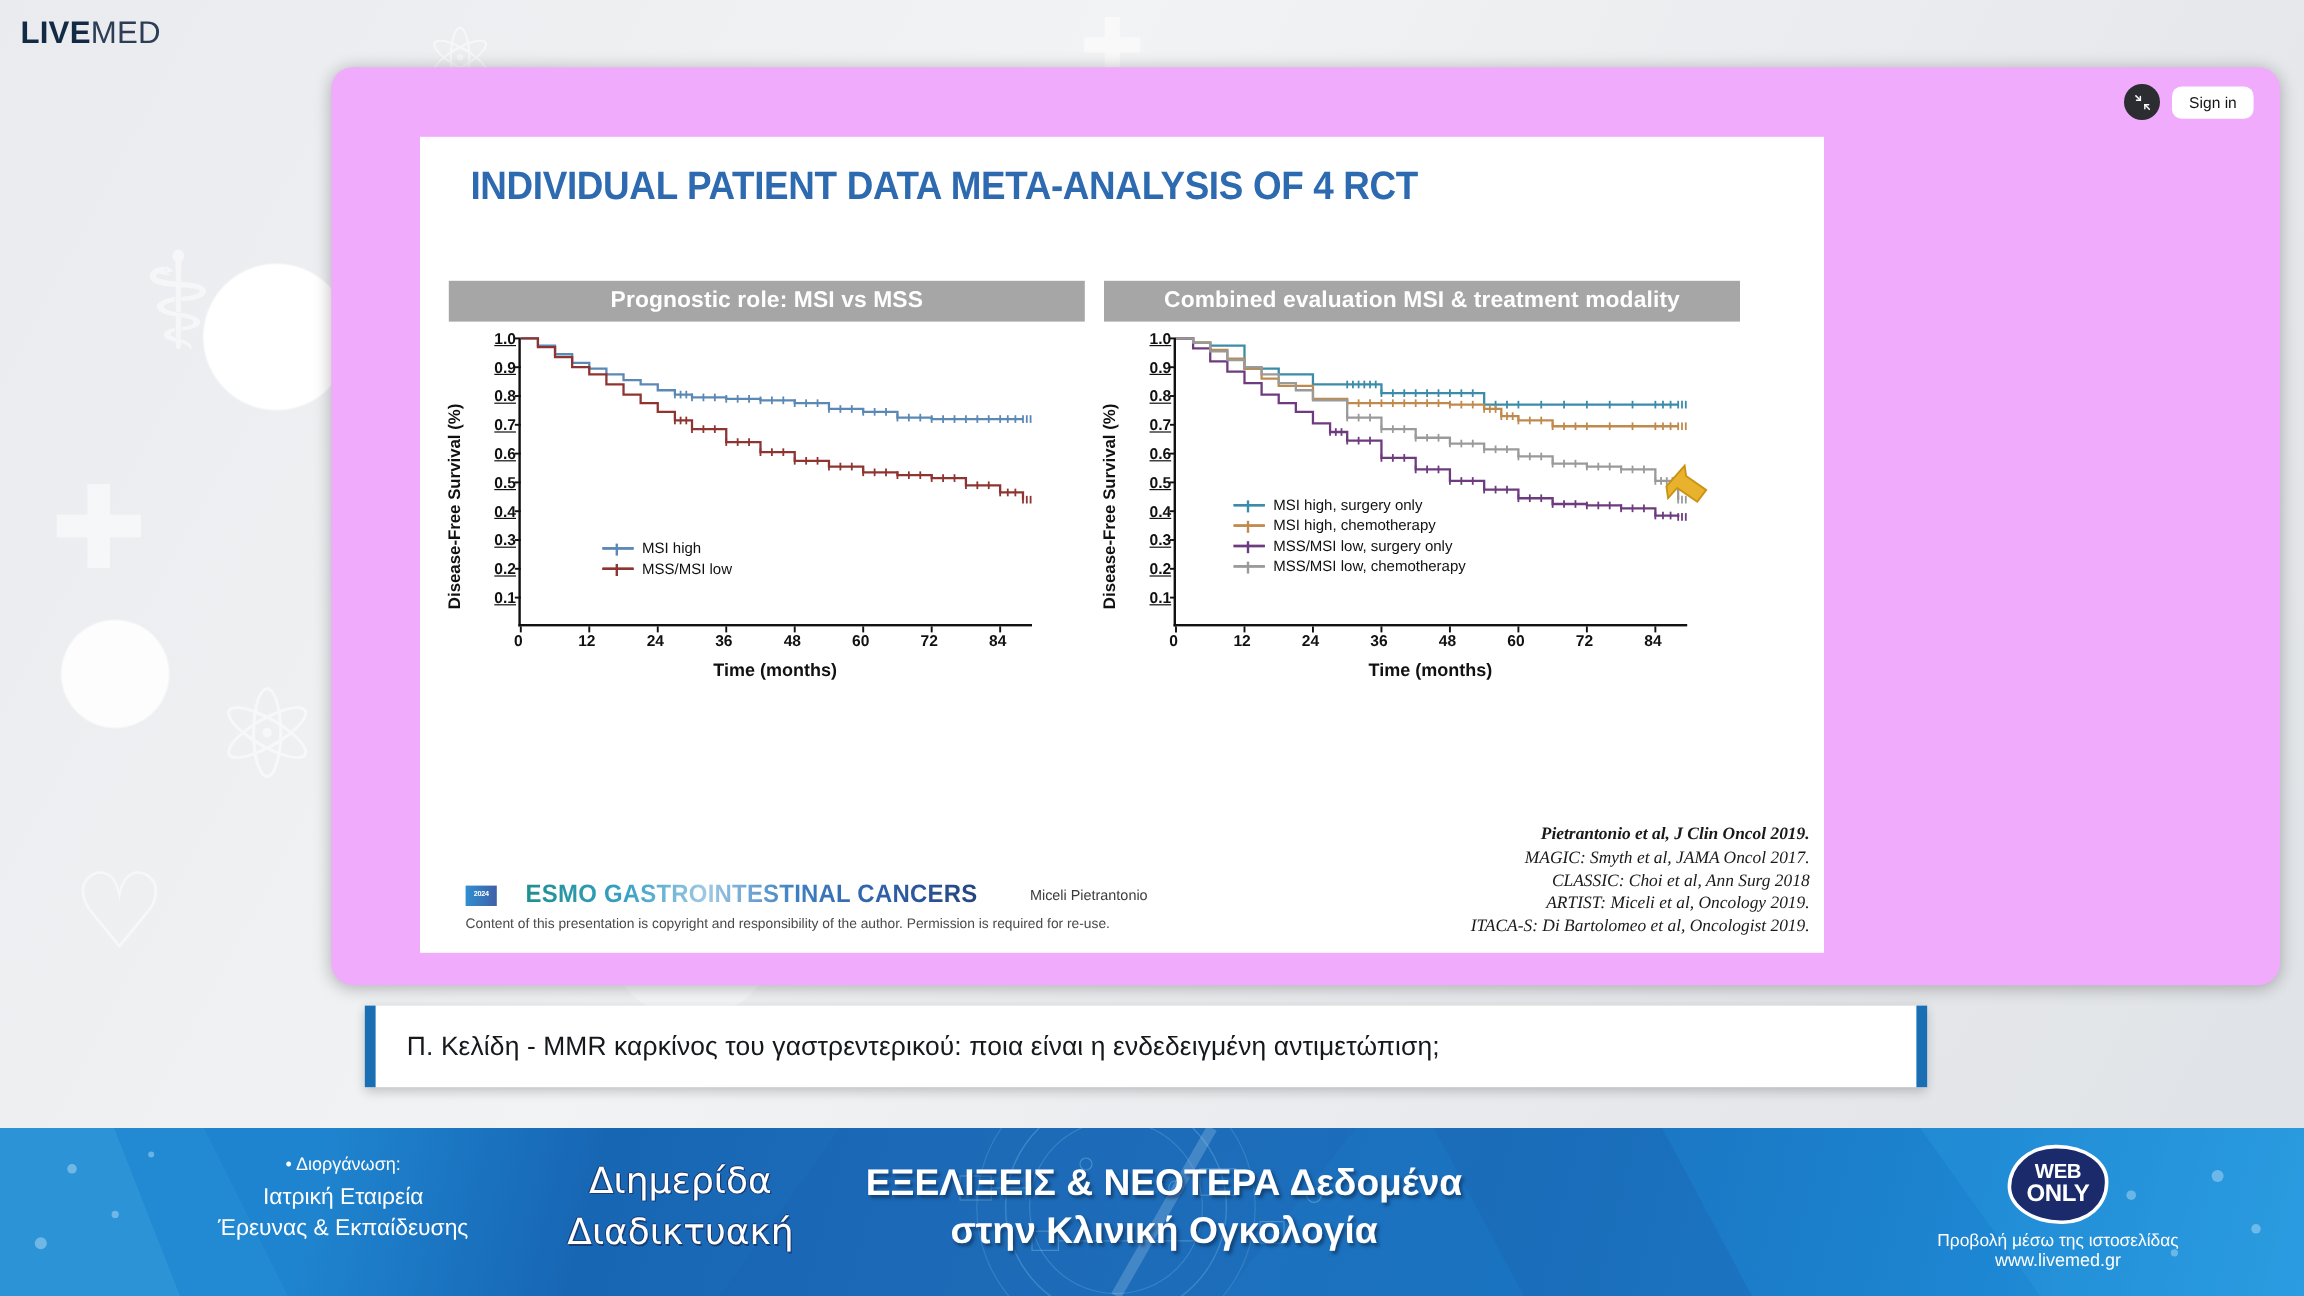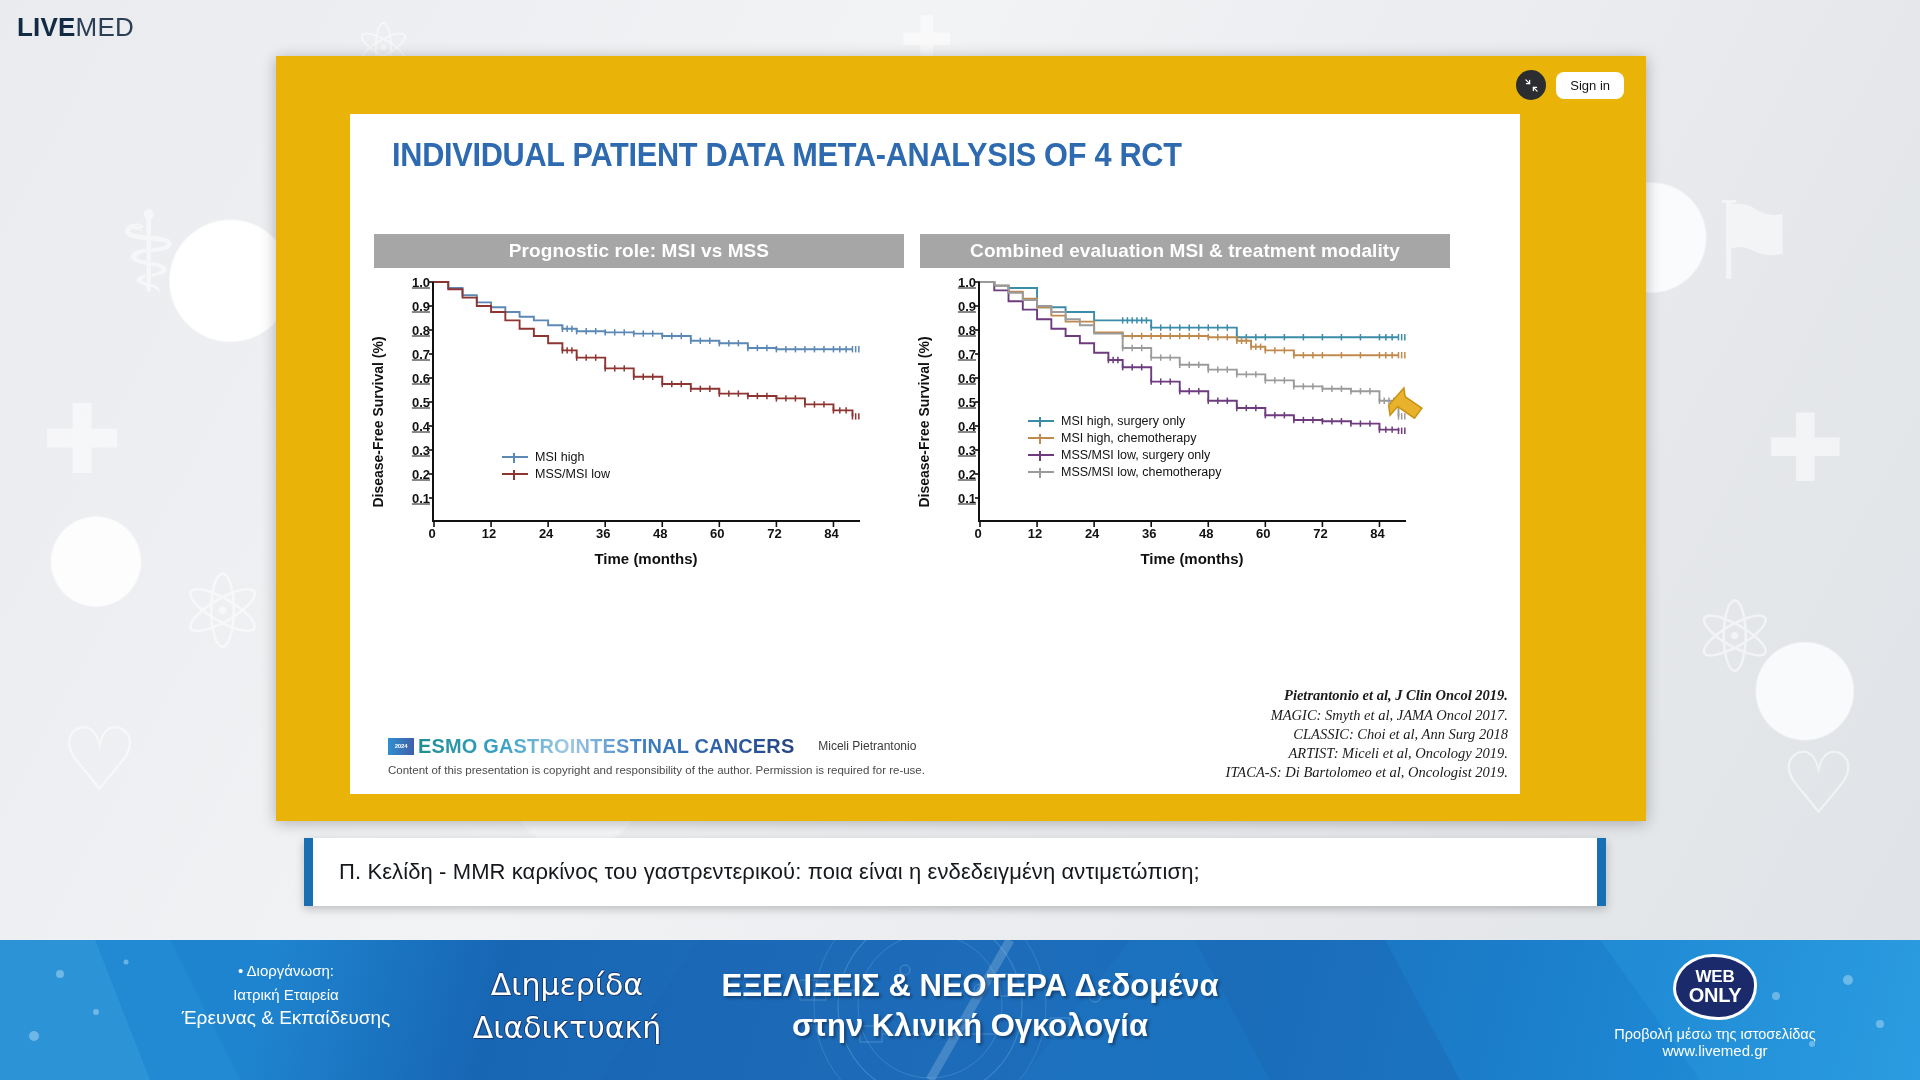--- a/index.html
+++ b/index.html
@@ -39,24 +39,25 @@
     font-size: 26px; letter-spacing: .2px;
     z-index: 6;
   }
   #logo .live { font-weight: 700; color: #132a45; }
   #logo .med  { font-weight: 400; color: #2b3e55; }
 
   
   #player {
     position: absolute;
     left: 276px; top: 56px;
-    width: 1370px; height: 765px;
-    background: #eab308;
+    width: 1624px; height: 765px;
+    background: #f0abfc;
     z-index: 4;
     box-shadow: 0 2px 14px rgba(0,0,0,.28);
+    border-radius: 18px;
   }
   #player-topbar {
     position: absolute; left: 0; top: 0; width: 100%; height: 58px;
     display: flex; align-items: center; justify-content: flex-end;
     padding-right: 22px; gap: 10px;
   }
   #fullscreen-btn {
     width: 30px; height: 30px; border-radius: 50%;
     background: #2b2d30;
     display: flex; align-items: center; justify-content: center;
@@ -169,21 +170,21 @@
     font-style: italic;
     font-size: 14.5px;
     color: #1a1a1a;
     line-height: 1.32;
   }
   #citations .first { font-weight: 700; }
 
   #esmo-footer {
     position: absolute; left: 38px; bottom: 18px; width: 640px;
   }
-  #esmo-logo-row { display: flex; align-items: center; gap: 4px; }
+  #esmo-logo-row { display: flex; align-items: center; gap: 24px; }
   #esmo-mark {
     width: 26px; height: 17px;
     background: linear-gradient(90deg, #2f8fd0, #3f5fa8);
     font-size: 6px; color: #fff; font-weight: 700;
     display: flex; align-items: center; justify-content: center;
     letter-spacing: -.2px;
   }
   #esmo-name {
     font-family: "Liberation Sans Narrow", "Liberation Sans", sans-serif;
     font-size: 21px; font-weight: 700; letter-spacing: .2px;
@@ -231,21 +232,21 @@
   #banner .deco {
     position: absolute;
     pointer-events: none;
   }
   #banner-left {
     position: absolute; left: 136px; top: 22px;
     width: 300px; text-align: center;
     color: #ffffff;
   }
   #banner-left .org-label { font-size: 15px; margin-bottom: 6px; }
-  #banner-left .org-1 { font-size: 15px; line-height: 1.35; }
+  #banner-left .org-1 { font-size: 19px; line-height: 1.35; }
   #banner-left .org-2 { font-size: 19px; line-height: 1.35; }
 
   #banner-webinar {
     position: absolute; left: 452px; top: 24px;
     width: 230px; text-align: center;
     color: #ffffff;
     font-family: "DejaVu Sans", sans-serif;
     font-size: 30px;
     line-height: 1.42;
     text-shadow: 1px 1px 0 #1a3d73, -1px 0 0 #1a3d73, 0 -1px 0 #1a3d73;

